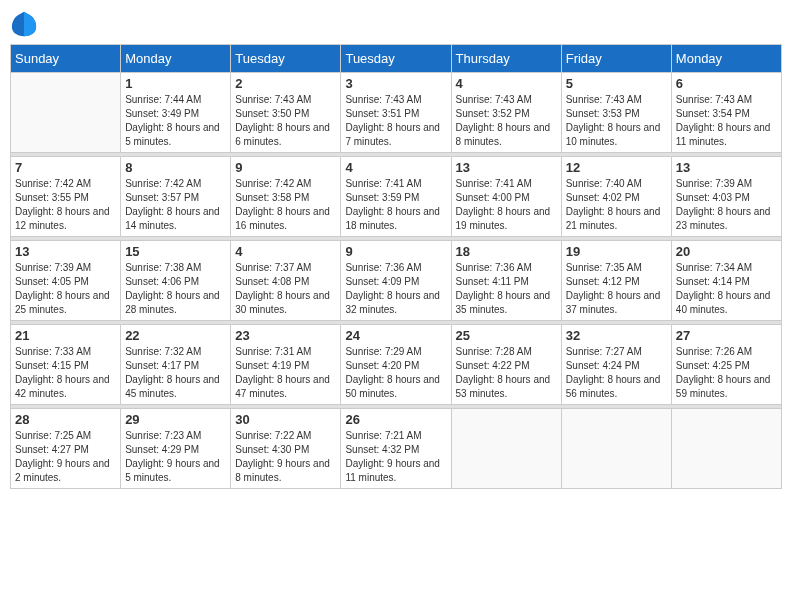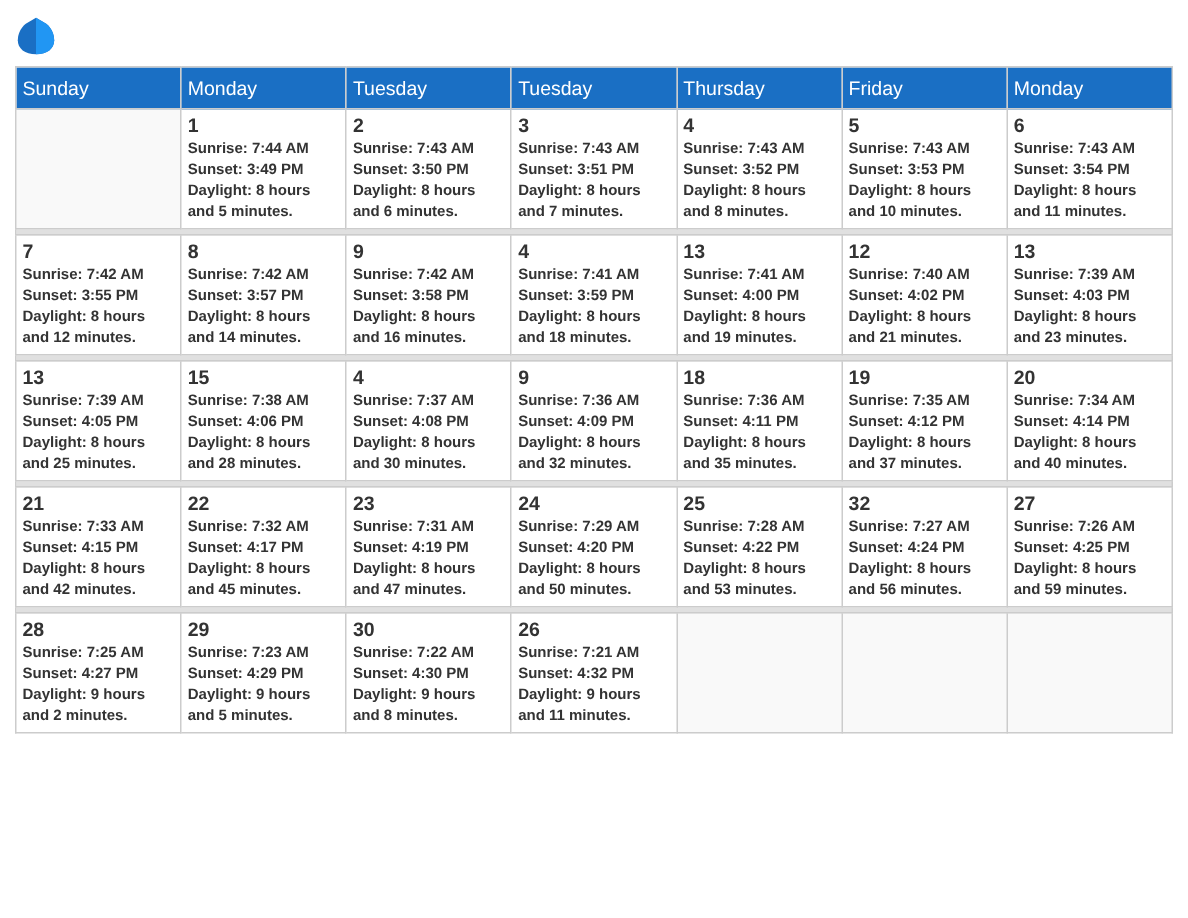--- a/index.html
+++ b/index.html
@@ -74,21 +74,20 @@
     .day-num {
       font-size: 13px;
       font-weight: bold;
       display: block;
       margin-bottom: 2px;
     }
     .day-info {
       font-size: 10px;
       color: #333;
       line-height: 1.4;
-      font-weight: bold;
     }
     .empty-cell {
       background: #f9f9f9;
     }
   </style>
 </head>
 <body>
 
 <div class="header">
   <div class="logo">

